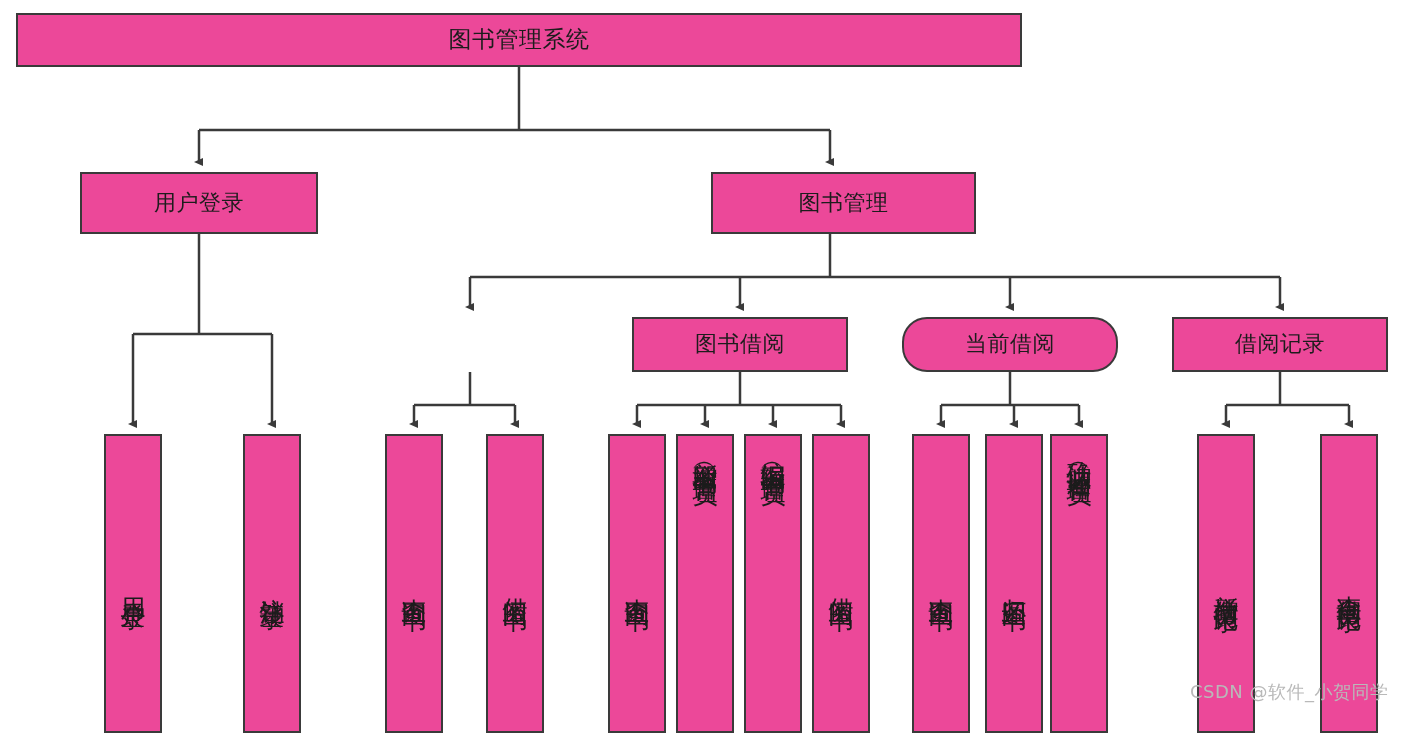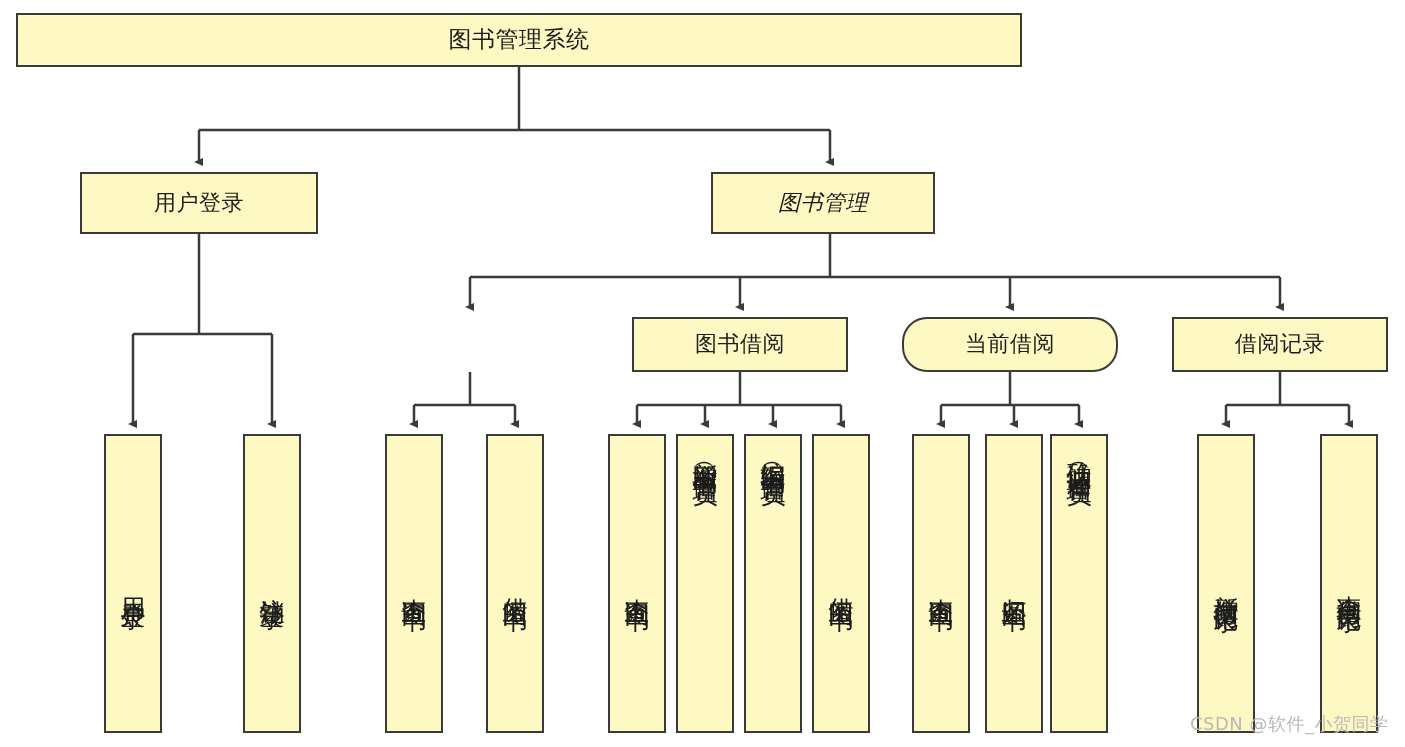--- a/index.html
+++ b/index.html
@@ -20,21 +20,21 @@
     left: 0;
     top: 0;
     width: 1405px;
     height: 747px;
     pointer-events: none;
   }
   .node {
     position: absolute;
     box-sizing: border-box;
     border: 2.5px solid #3a3a3a;
-    background: #fef9c3;
+    background: #ec4899;
     display: flex;
     align-items: center;
     justify-content: center;
     color: #1c1c1c;
   }
   .node .lbl {
     display: block;
     text-align: center;
     line-height: 1.02;
     letter-spacing: 0.5px;
@@ -126,21 +126,21 @@
     </g>
   </svg>
 
   <div class="node horiz root" style="left: 16px; top: 13px; width: 1006px; height: 54px;">
     <span class="lbl">图书管理系统</span>
   </div>
 
   <div class="node horiz" style="left: 80px; top: 172px; width: 238px; height: 62px;">
     <span class="lbl">用户登录</span>
   </div>
-  <div class="node horiz" style="left: 711px; top: 172px; width: 224px; height: 62px; font-style: italic;">
+  <div class="node horiz" style="left: 711px; top: 172px; width: 265px; height: 62px;">
     <span class="lbl">图书管理</span>
   </div>
 
   <div class="node horiz" style="left: 632px; top: 317px; width: 216px; height: 55px;">
     <span class="lbl">图书借阅</span>
   </div>
   <div class="node horiz" style="left: 902px; top: 317px; width: 216px; height: 55px; border-radius: 25px;">
     <span class="lbl">当前借阅</span>
   </div>
   <div class="node horiz" style="left: 1172px; top: 317px; width: 216px; height: 55px;">
@@ -180,15 +180,15 @@
   <div class="node vert" style="left: 1050px; top: 434px; width: 58px; height: 299px;">
     <span class="lbl">确认归还（管理员）</span>
   </div>
   <div class="node vert mid" style="left: 1197px; top: 434px; width: 58px; height: 299px;">
     <span class="lbl">新增借阅记录</span>
   </div>
   <div class="node vert mid" style="left: 1320px; top: 434px; width: 58px; height: 299px;">
     <span class="lbl">查询借阅记录</span>
   </div>
 
-  <div class="watermark" style="left: 1190px; top: 680px; margin-top: 32px;">CSDN @软件_小贺同学</div>
+  <div class="watermark" style="left: 1190px; top: 680px;">CSDN @软件_小贺同学</div>
 
 </div>
 
 </body></html>

